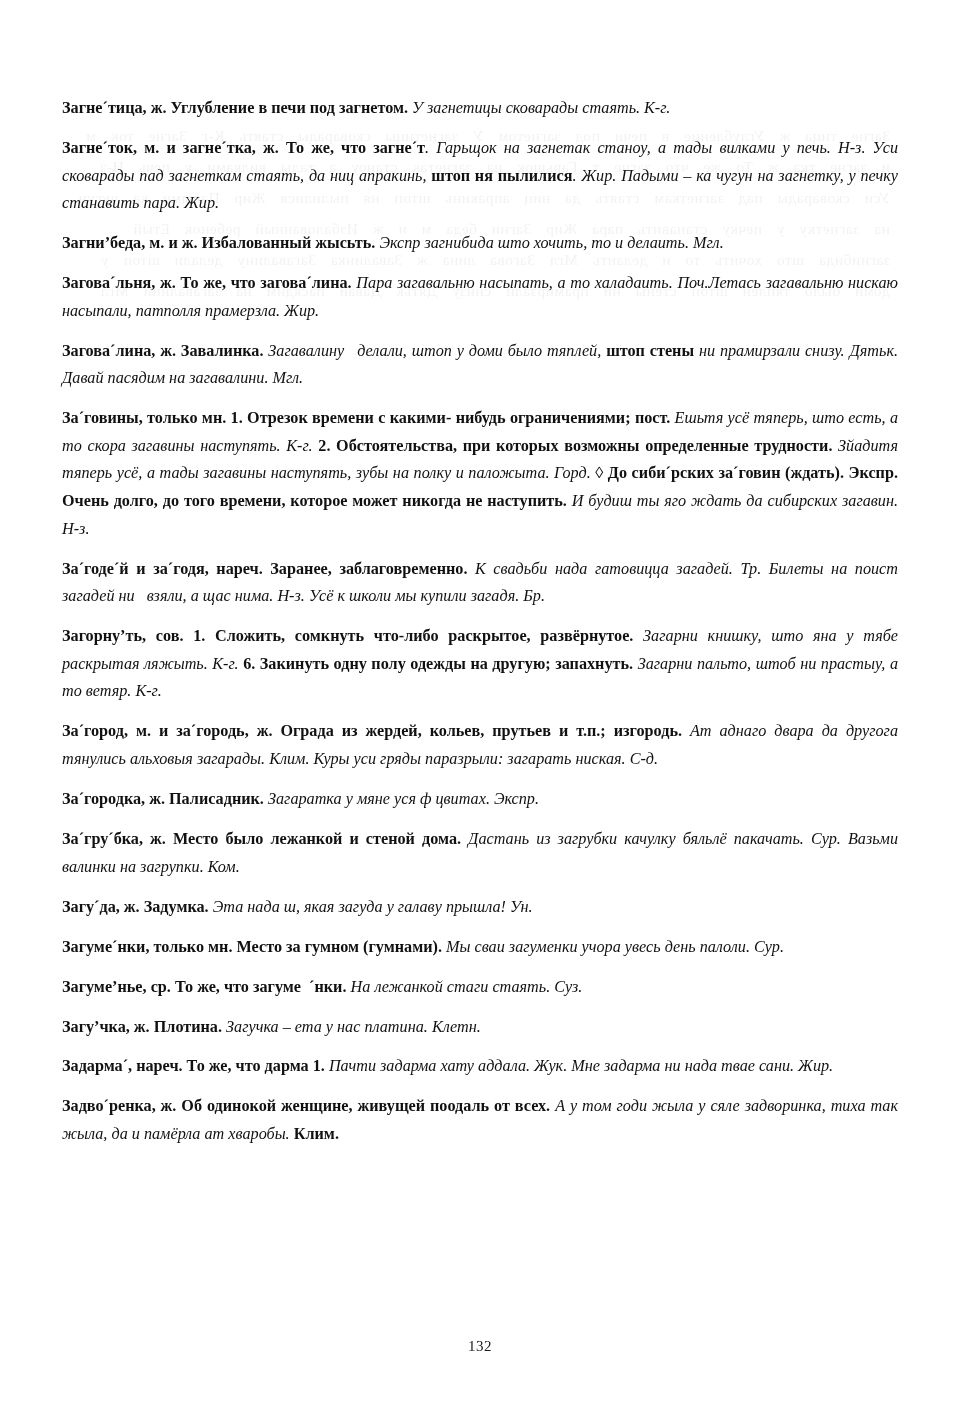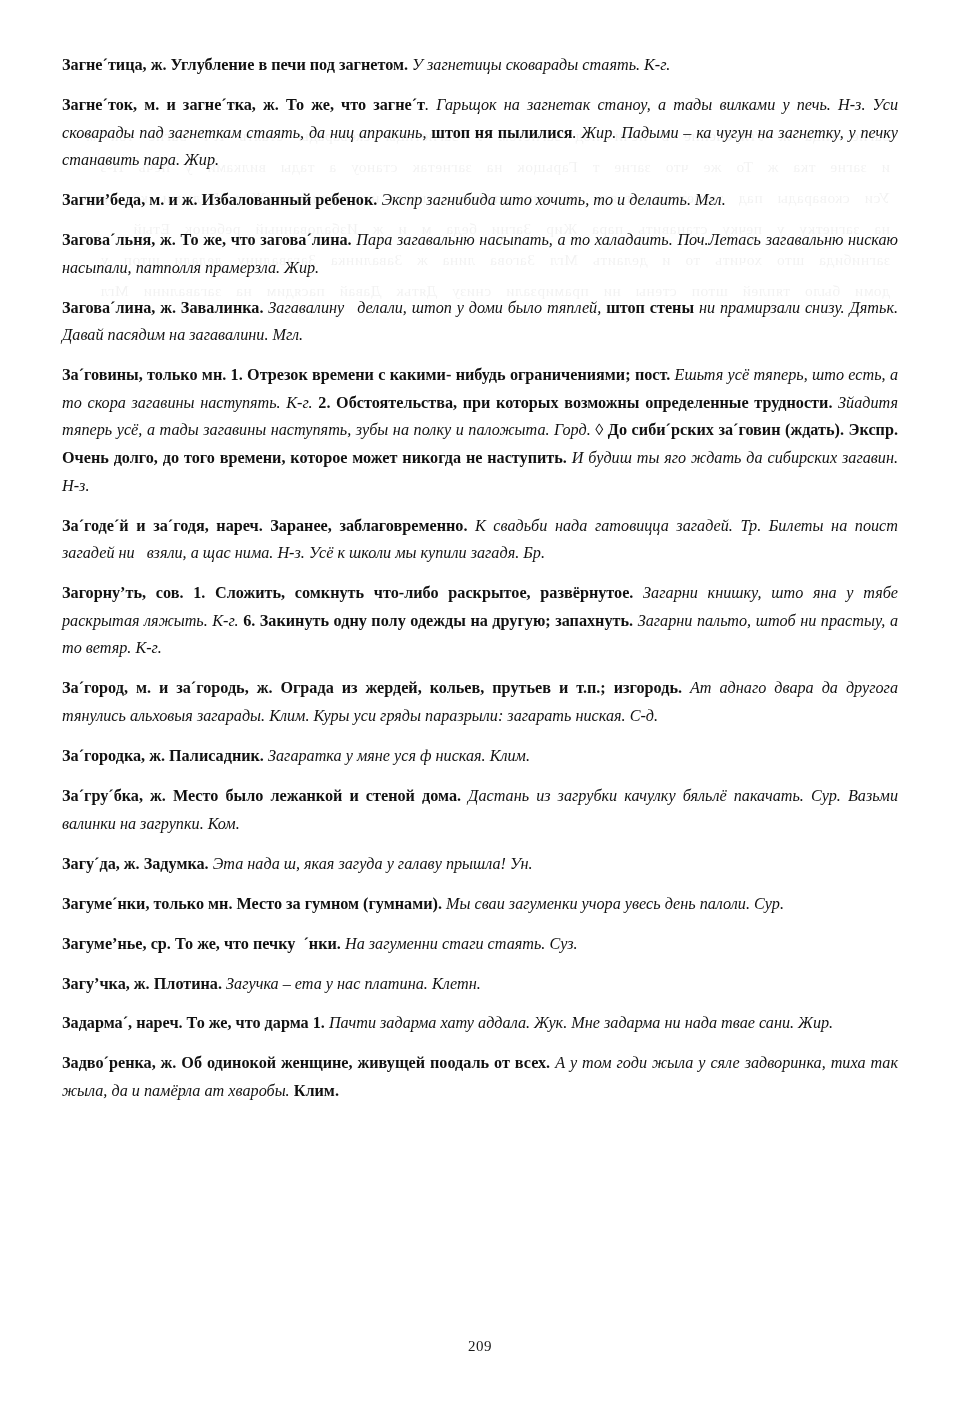--- a/index.html
+++ b/index.html
@@ -33,20 +33,21 @@
     box-sizing: border-box;
     word-spacing: 10px;
     letter-spacing: 0.5px;
   }
 
   .page {
     position: absolute;
     inset: 0;
     box-sizing: border-box;
     padding: 52px 62px 0 62px;
+    margin-top: 43px;
   }
 
   .entries {
     width: 836px;
   }
 
   .entry {
     font-size: 16.2px;
     line-height: 27.6px;
     text-align: justify;
@@ -86,31 +87,31 @@
 </style>
 </head>
 <body>
 
 <div class="bleed-layer">Загне тица ж Углубление в печи под загнетом У загнетицы сковарады стаять К-г Загне ток м и загне тка ж То же что загне т Гарьщок на загнетак станоу а тады вилками у печь Н-з Уси сковарады пад загнеткам стаять да ниц апракинь штоп ня пылилися Жир Падыми ка чугун на загнетку у печку станавить пара Жир Загни беда м и ж Избалованный ребенок Етый загнибида што хочить то и делаить Мгл Загова лина ж Завалинка Загавалину делали штоп у доми было тяплей штоп стены ни прамирзали снизу Дятьк Давай пасядим на загавалини Мгл</div>
 
 <div class="page">
   <div class="entries">
       <p class="entry"><b>Загне´тица, ж. Углубление в печи под загнетом.</b> <i>У загнетицы сковарады стаять. К-г.</i></p>
       <p class="entry"><b>Загне´ток, м. и загне´тка, ж. То же, что загне´т</b><i>. Гарьщок на загнетак станоу, а тады вилками у печь. Н-з. Уси сковарады пад загнеткам стаять, да ниц апракинь,</i> <b>штоп ня пылилися</b><i>. Жир. Падыми – ка чугун на загнетку, у печку станавить пара. Жир.</i></p>
-      <p class="entry"><b>Загни’беда, м. и ж. Избалованный ребенок.</b> <i>Экспр загнибида што хочить, то и делаить. Мгл.</i></p>
+      <p class="entry"><b>Загни’беда, м. и ж. Избалованный жысьть.</b> <i>Экспр загнибида што хочить, то и делаить. Мгл.</i></p>
       <p class="entry"><b>Загова´льня, ж. То же, что загова´лина.</b> <i>Пара загавальню насыпать, а то халадаить. Поч.Летась загавальню нискаю насыпали, патполля прамерзла. Жир.</i></p>
       <p class="entry"><b>Загова´лина, ж. Завалинка.</b> <i>Загавалину  делали, штоп у доми было тяплей,</i> <b>штоп стены</b> <i>ни прамирзали снизу. Дятьк. Давай пасядим на загавалини. Мгл.</i></p>
       <p class="entry"><b>За´говины, только мн. 1. Отрезок времени с какими- нибудь ограничениями; пост.</b> <i>Ешьтя усё тяперь, што есть, а то скора загавины наступять. К-г.</i> <b>2. Обстоятельства, при которых возможны определенные трудности.</b> <i>Зйадитя тяперь усё, а тады загавины наступять, зубы на полку и паложыта. Горд.</i> <b>◊ До сиби´рских за´говин (ждать). Экспр. Очень долго, до того времени, которое может никогда не наступить.</b> <i>И будиш ты яго ждать да сибирских загавин. Н-з.</i></p>
       <p class="entry"><b>За´годе´й и за´годя, нареч. Заранее, заблаговременно.</b> <i>К свадьби нада гатовицца загадей. Тр. Билеты на поист загадей ни  взяли, а щас нима. Н-з. Усё к школи мы купили загадя. Бр.</i></p>
       <p class="entry"><b>Загорну’ть, сов. 1. Сложить, сомкнуть что-либо раскрытое, развёрнутое.</b> <i>Загарни книшку, што яна у тябе раскрытая ляжыть. К-г.</i> <b>6. Закинуть одну полу одежды на другую; запахнуть.</b> <i>Загарни пальто, штоб ни прастыу, а то ветяр. К-г.</i></p>
       <p class="entry"><b>За´город, м. и за´городь, ж. Ограда из жердей, кольев, прутьев и т.п.; изгородь.</b> <i>Ат аднаго двара да другога тянулись альховыя загарады. Клим. Куры уси гряды паразрыли: загарать ниская. С-д.</i></p>
-      <p class="entry"><b>За´городка, ж. Палисадник.</b> <i>Загаратка у мяне уся ф ниская. Клим.</i></p>
+      <p class="entry"><b>За´городка, ж. Палисадник.</b> <i>Загаратка у мяне уся ф цвитах. Экспр.</i></p>
       <p class="entry"><b>За´гру´бка, ж. Место было лежанкой и стеной дома.</b> <i>Дастань из загрубки качулку бяльлё пакачать. Сур. Вазьми валинки на загрупки. Ком.</i></p>
       <p class="entry"><b>Загу´да, ж. Задумка.</b> <i>Эта нада ш, якая загуда у галаву прышла! Ун.</i></p>
       <p class="entry"><b>Загуме´нки, только мн. Место за гумном (гумнами).</b> <i>Мы сваи загуменки учора увесь день палоли. Сур.</i></p>
-      <p class="entry"><b>Загуме’нье, ср. То же, что печку ´нки.</b> <i>На загуменни стаги стаять. Суз.</i></p>
+      <p class="entry"><b>Загуме’нье, ср. То же, что загуме ´нки.</b> <i>На лежанкой стаги стаять. Суз.</i></p>
       <p class="entry"><b>Загу’чка, ж. Плотина.</b> <i>Загучка – ета у нас платина. Клетн.</i></p>
       <p class="entry"><b>Задарма´, нареч. То же, что дарма 1.</b> <i>Пачти задарма хату аддала. Жук. Мне задарма ни нада твае сани. Жир.</i></p>
       <p class="entry"><b>Задво´ренка, ж. Об одинокой женщине, живущей поодаль от всех.</b> <i>А у том годи жыла у сяле задворинка, тиха так жыла, да и памёрла ат хваробы.</i> <b>Клим.</b></p>
     </div>
 </div>
 
-<div class="folio">209</div>
+<div class="folio">132</div>
 
 </body></html>

